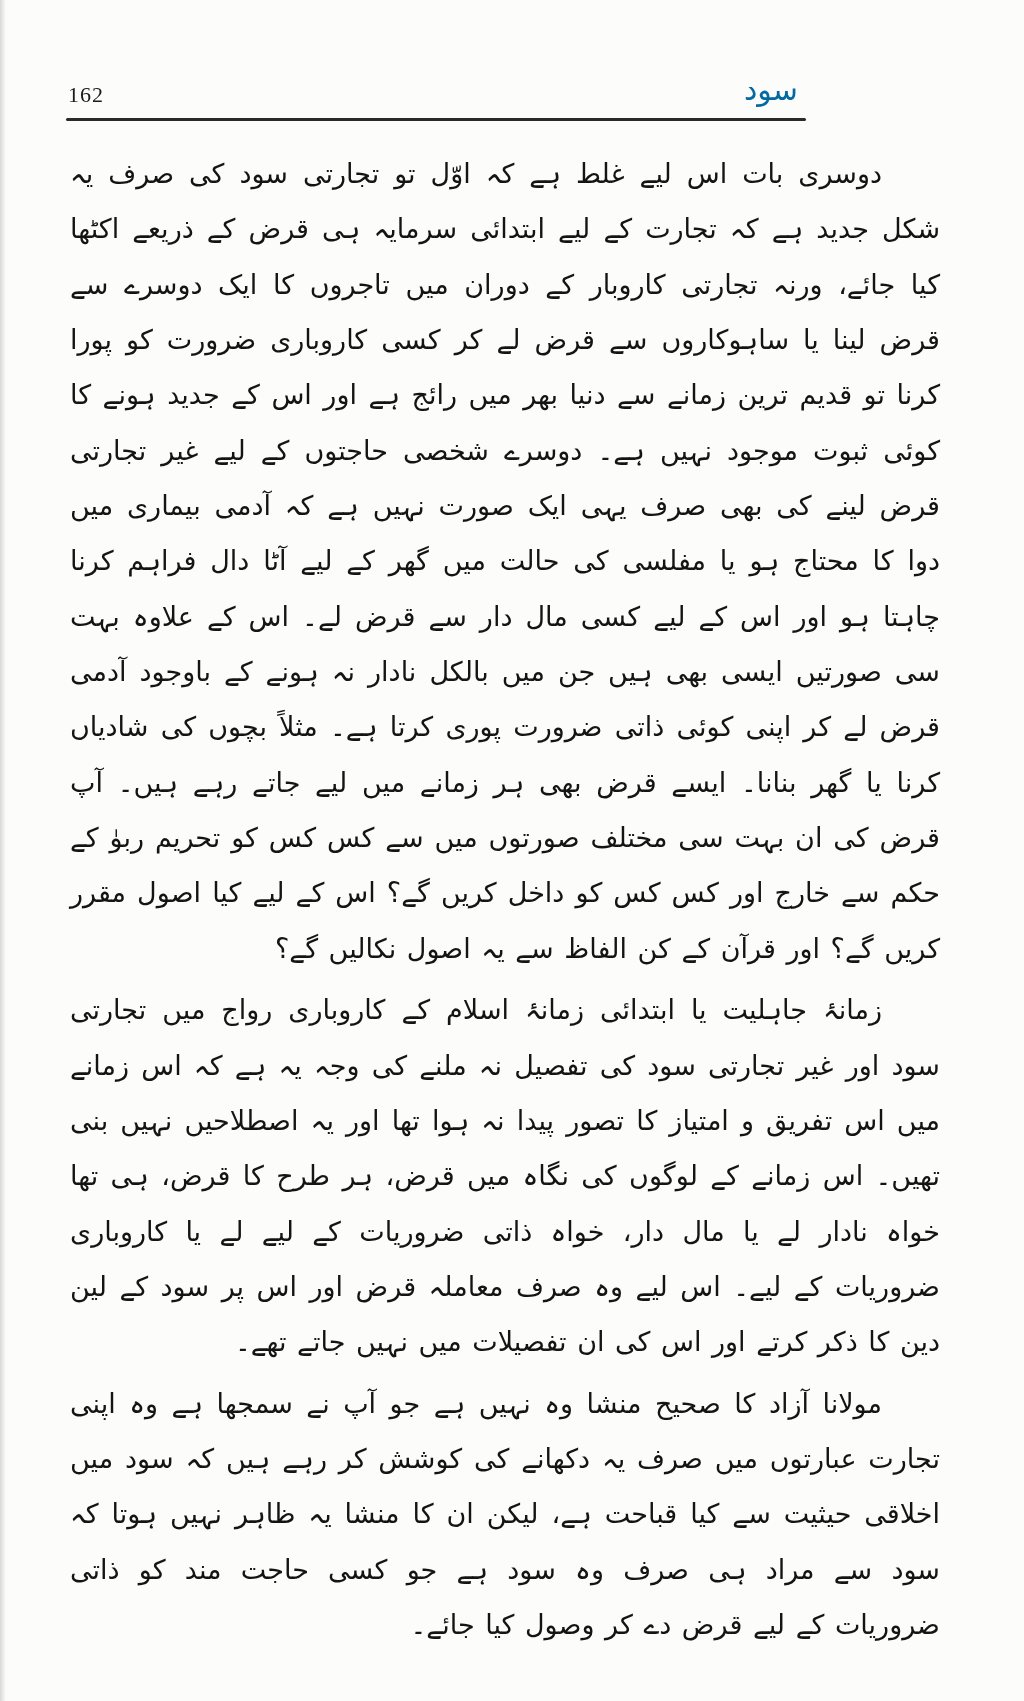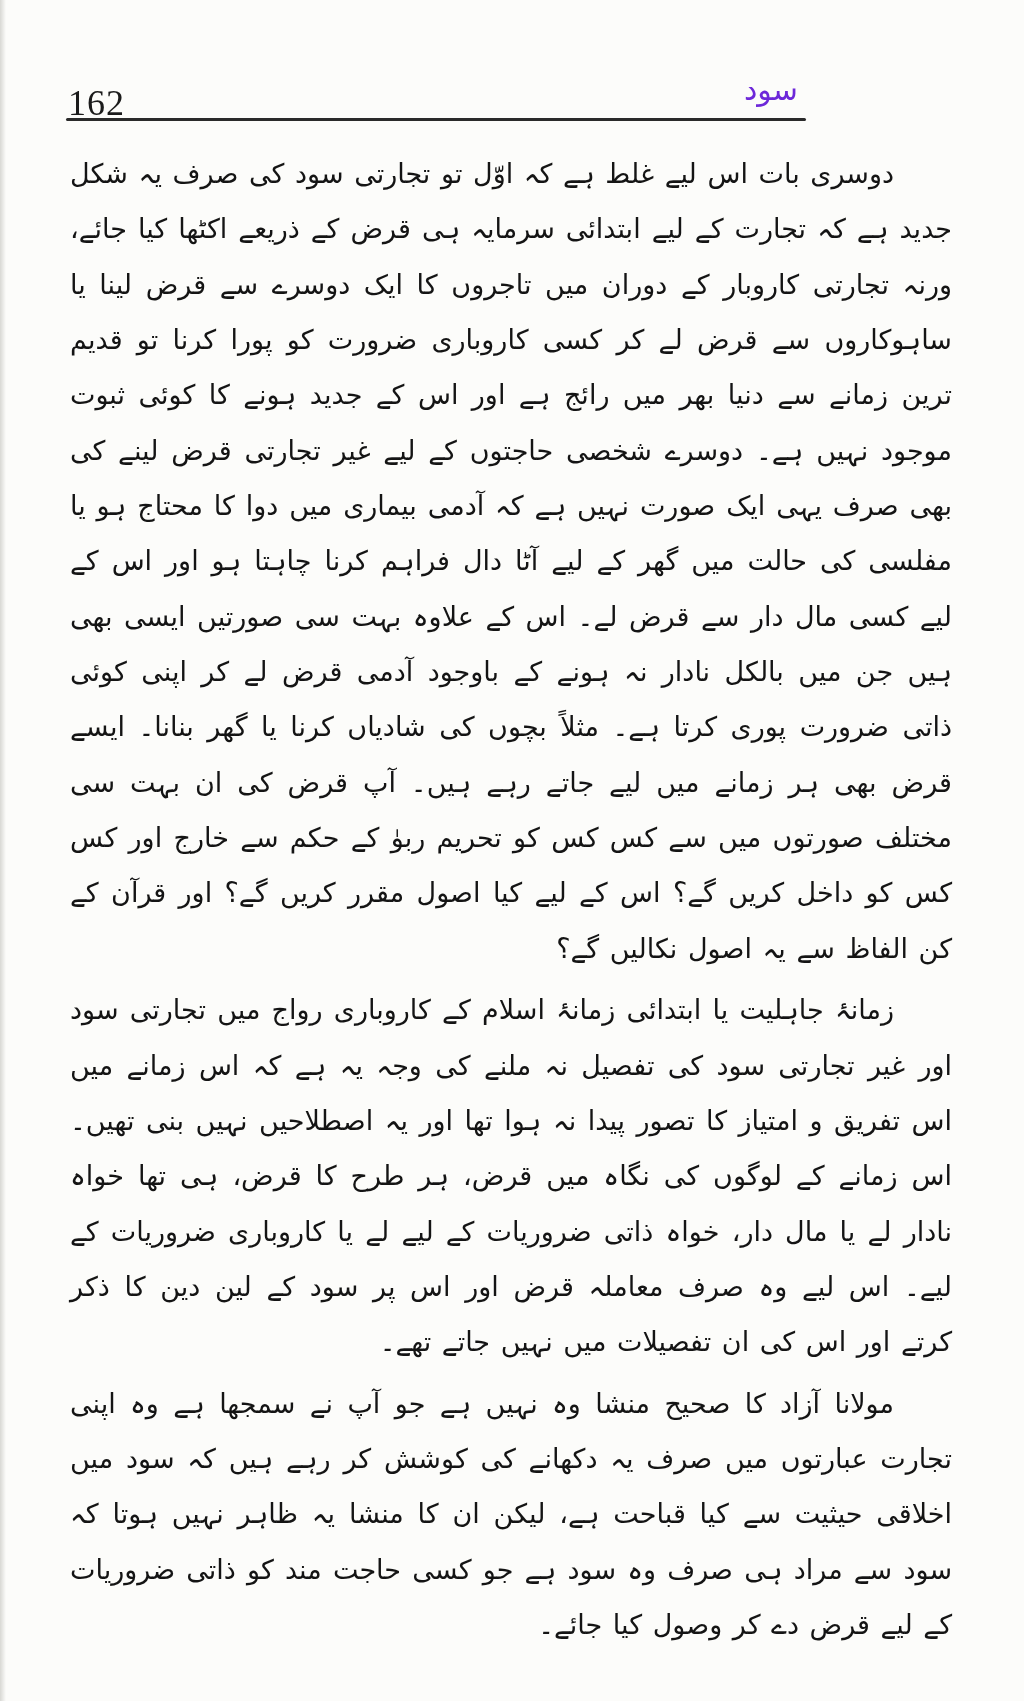--- a/index.html
+++ b/index.html
@@ -32,45 +32,45 @@
     top: 72px;
     left: 66px;
     right: 70px;
     height: 48px;
   }
   .page-number {
     position: absolute;
     left: 2px;
     top: 10px;
     font-family: "Liberation Serif", serif;
-    font-size: 36px;
+    font-size: 22px;
     letter-spacing: 1px;
     color: #1b1b1b;
   }
   .header-title {
     position: absolute;
     right: 156px;
     top: 0;
     font-size: 30px;
     direction: rtl;
-    color: #6d28d9;
+    color: #0369a1;
   }
   .header-rule {
     position: absolute;
     top: 118px;
     left: 66px;
     width: 740px;
     height: 3px;
     background: #2a2a2a;
     border-radius: 2px;
   }
   .text-block {
     position: absolute;
     top: 146px;
-    right: 72px;
+    right: 84px;
     left: 70px;
     direction: rtl;
     text-align: justify;
     font-size: 27px;
     line-height: 2.05;
     word-spacing: 2px;
   }
   .text-block p {
     margin: 0 0 6px 0;
     text-indent: 58px;

